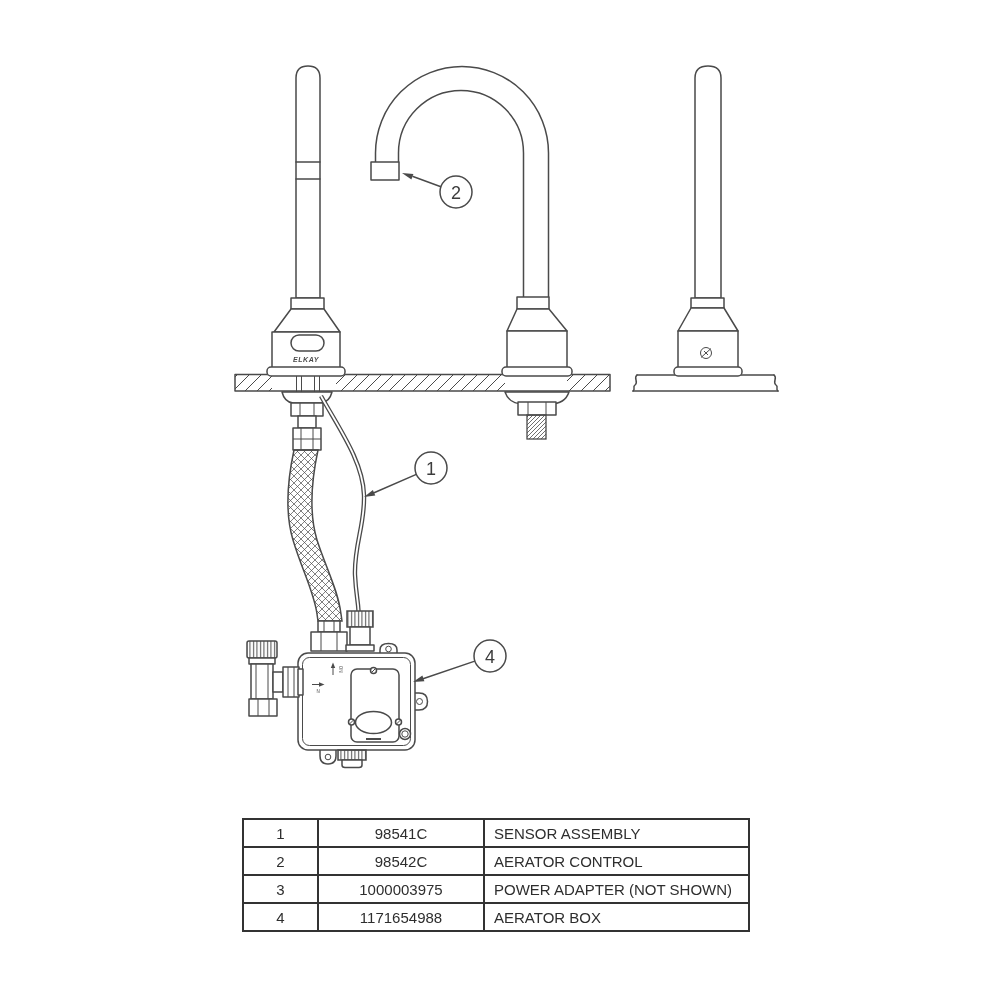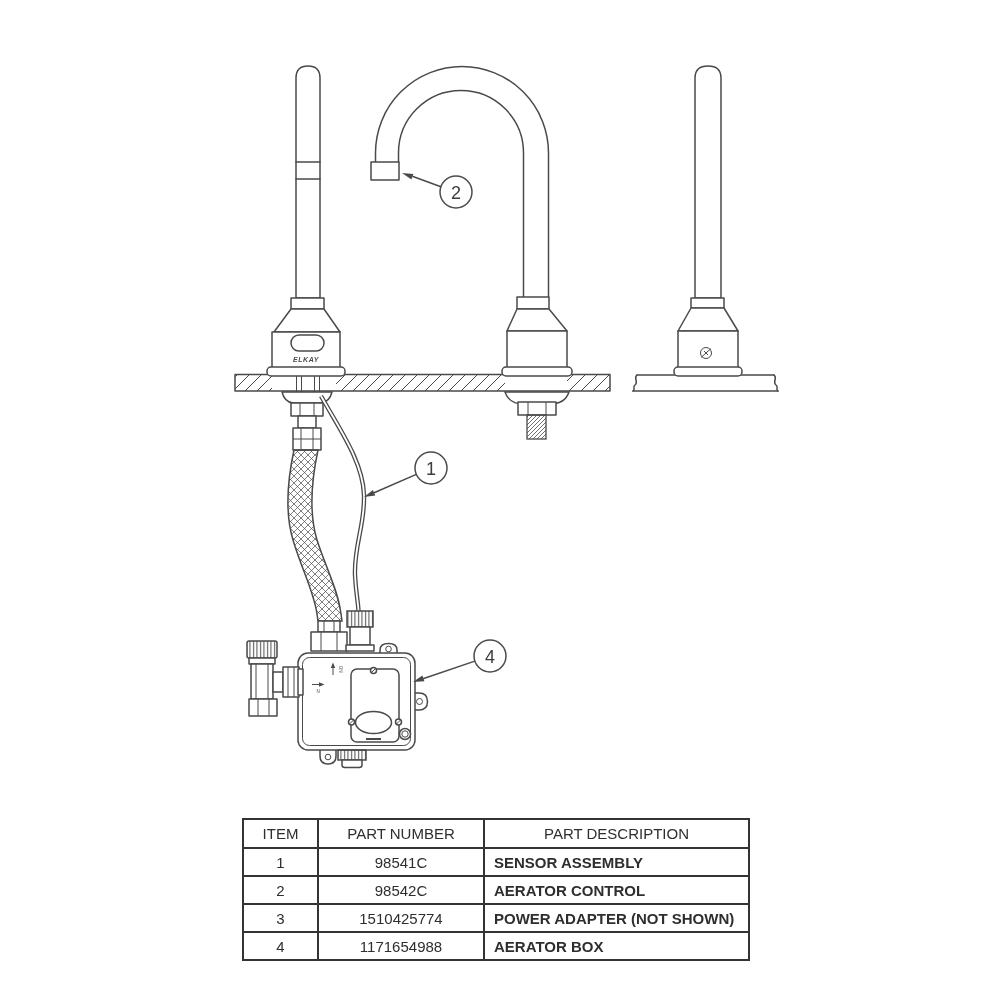--- a/index.html
+++ b/index.html
@@ -17,21 +17,21 @@
   .brand-text{font-family:"Liberation Sans",sans-serif;font-size:7px;font-weight:bold;font-style:italic;
               letter-spacing:.6px;fill:#4a4a4a;text-anchor:middle;}
   .tiny-mark{font-family:"Liberation Sans",sans-serif;font-size:4.5px;fill:#4a4a4a;text-anchor:middle;}
   
   .parts-table{position:absolute;left:242px;top:818px;border-collapse:collapse;
                table-layout:fixed;color:#2e2e2e;font-size:15px;line-height:1;}
   .parts-table, .parts-table th, .parts-table td{border:2px solid #333333;}
   .parts-table th{font-weight:normal;height:27px;text-align:center;padding:0;}
   .parts-table td{height:26px;text-align:center;padding:0;}
   .parts-table td.desc, .parts-table th.desc-h{}
-  .parts-table td.desc{text-align:left;padding-left:9px;font-weight:bold;}
+  .parts-table td.desc{text-align:left;padding-left:9px;}
 </style>
 </head>
 <body>
 
 <div class="page">
 
 <svg width="1000" height="1000" viewBox="0 0 1000 1000">
   <defs>
     <pattern id="hatch" width="12" height="12" patternUnits="userSpaceOnUse">
       <path d="M0,12 L12,0" stroke="#4a4a4a" stroke-width="1"></path>
@@ -209,38 +209,33 @@
   </g>
 </svg>
 
 <table class="parts-table">
   <colgroup>
         <col style="width:75px">
         <col style="width:166px">
         <col style="width:265px">
       </colgroup>
   <tbody>
-        <tr>
-    <th>ITEM</th>
-    <th>PART NUMBER</th>
-    <th class="desc-h">PART DESCRIPTION</th>
-  </tr>
   <tr>
     <td>1</td>
     <td>98541C</td>
     <td class="desc">SENSOR ASSEMBLY</td>
   </tr>
   <tr>
     <td>2</td>
     <td>98542C</td>
     <td class="desc">AERATOR CONTROL</td>
   </tr>
   <tr>
     <td>3</td>
-    <td>1510425774</td>
+    <td>1000003975</td>
     <td class="desc">POWER ADAPTER (NOT SHOWN)</td>
   </tr>
   <tr>
     <td>4</td>
     <td>1171654988</td>
     <td class="desc">AERATOR BOX</td>
   </tr>
 </tbody>
     </table>
 

